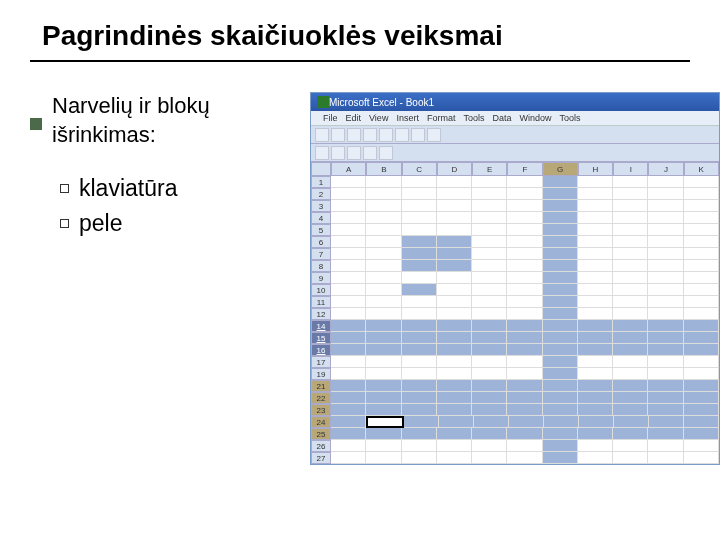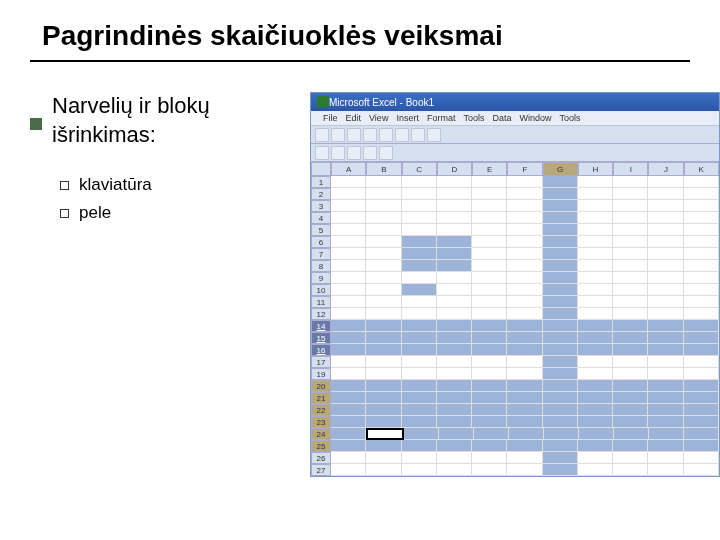--- a/index.html
+++ b/index.html
@@ -8,21 +8,21 @@
   .title-wrap { border-bottom: 2px solid #000; padding-bottom: 8px; margin-bottom: 30px; }
   .title { font-size: 28px; font-weight: bold; color: #000; padding-left: 12px; }
   .content { display: flex; gap: 20px; }
   .left-col { flex: 0 0 260px; }
   .heading-row { display: flex; align-items: center; gap: 10px; margin-bottom: 26px; }
   .sq-bullet { width: 12px; height: 12px; background: #4a6a4a; margin-top: 6px; flex-shrink: 0; }
   .heading { font-size: 22px; color: #000; line-height: 1.3; }
   .sub-list { margin-left: 30px; }
   .sub-row { display: flex; align-items: center; gap: 10px; margin-bottom: 8px; }
   .sub-bullet { width: 9px; height: 9px; border: 1.5px solid #333; background: #fff; flex-shrink: 0; }
-  .sub-text { font-size: 17px; color: #000; }
+  .sub-text { font-size: 23px; color: #000; }
   .right-col { flex: 1; }
   .excel-window { width: 410px; border: 1px solid #7a9ac7; font-size: 9px; }
   .excel-titlebar { background: linear-gradient(#3b6fc7, #2a56a8); color: #fff; padding: 3px 6px; display: flex; align-items: center; gap: 0; font-size: 10px; }
   .excel-icon { width: 12px; height: 12px; background: #2c7a2c; display: inline-block; }
   .excel-menubar { background: #e8eef7; padding: 2px 12px; display: flex; gap: 8px; font-size: 9px; color: #333; border-bottom: 1px solid #bcc; }
   .excel-toolbar { background: #d4dff0; padding: 2px 4px; display: flex; gap: 2px; border-bottom: 1px solid #aac; height: 18px; align-items: center; }
   .tb-btn { width: 14px; height: 14px; background: #e8eef7; border: 1px solid #c0c8d8; }
   .excel-grid { background: #fff; position: relative; }
   .col-headers { display: flex; background: #d4dff0; }
   .rowhead-corner { width: 20px; height: 14px; background: #d4dff0; border: 1px solid #aac; }
@@ -343,34 +343,20 @@
                 <div class="cell"></div>
                 <div class="cell"></div>
                 <div class="cell"></div>
                 <div class="cell sel"></div>
                 <div class="cell"></div>
                 <div class="cell"></div>
                 <div class="cell"></div>
                 <div class="cell"></div>
               </div>
               <div class="grid-row">
-                <div class="row-h sel">20</div>
-                <div class="cell rowsel"></div>
-                <div class="cell rowsel"></div>
-                <div class="cell rowsel"></div>
-                <div class="cell rowsel"></div>
-                <div class="cell rowsel"></div>
-                <div class="cell rowsel"></div>
-                <div class="cell sel rowsel"></div>
-                <div class="cell rowsel"></div>
-                <div class="cell rowsel"></div>
-                <div class="cell rowsel"></div>
-                <div class="cell rowsel"></div>
-              </div>
-              <div class="grid-row">
                 <div class="row-h sel">21</div>
                 <div class="cell rowsel"></div>
                 <div class="cell rowsel"></div>
                 <div class="cell rowsel"></div>
                 <div class="cell rowsel"></div>
                 <div class="cell rowsel"></div>
                 <div class="cell rowsel"></div>
                 <div class="cell sel rowsel"></div>
                 <div class="cell rowsel"></div>
                 <div class="cell rowsel"></div>

